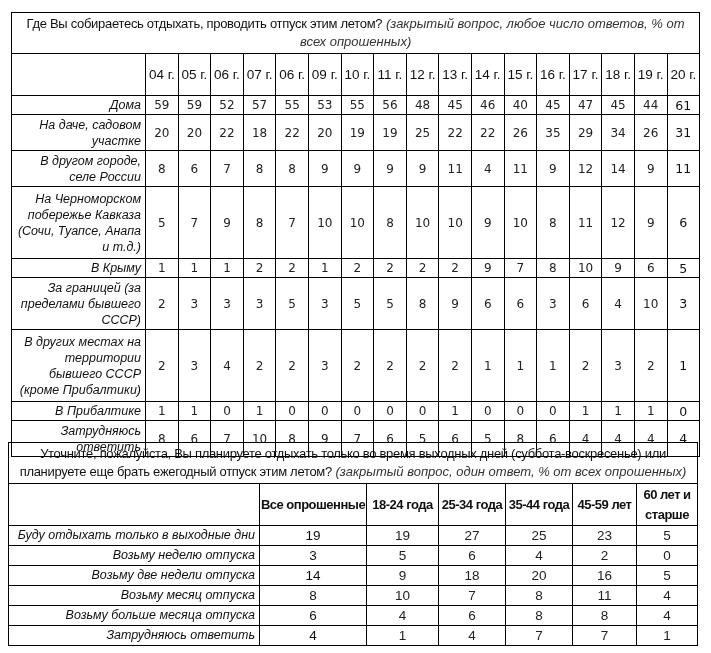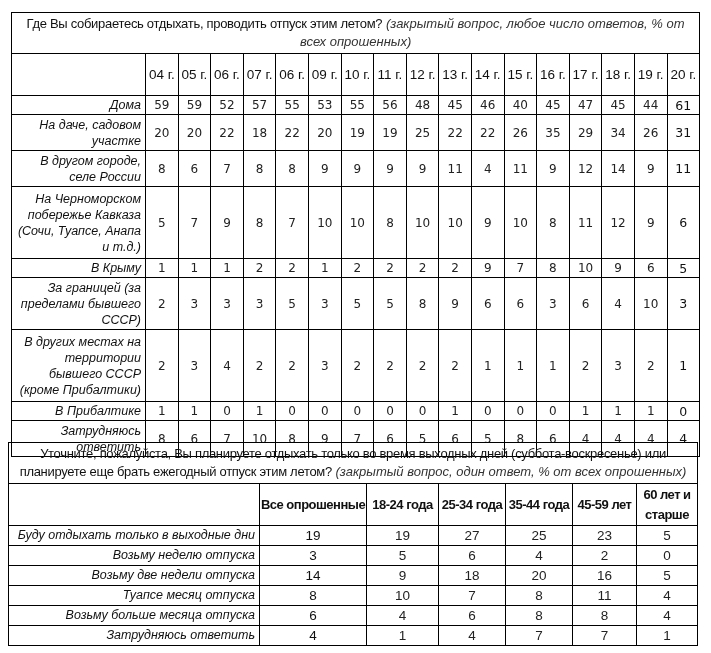--- a/index.html
+++ b/index.html
@@ -282,21 +282,21 @@
       <tr>
         <td class="lbl">Возьму две недели отпуска</td>
         <td class="vb">14</td>
         <td class="v">9</td>
         <td class="v">18</td>
         <td class="v">20</td>
         <td class="v">16</td>
         <td class="v">5</td>
       </tr>
       <tr>
-        <td class="lbl">Туапсе месяц отпуска</td>
+        <td class="lbl">Возьму месяц отпуска</td>
         <td class="vb">8</td>
         <td class="v">10</td>
         <td class="v">7</td>
         <td class="v">8</td>
         <td class="v">11</td>
         <td class="v">4</td>
       </tr>
       <tr>
         <td class="lbl">Возьму больше месяца отпуска</td>
         <td class="vb">6</td>

